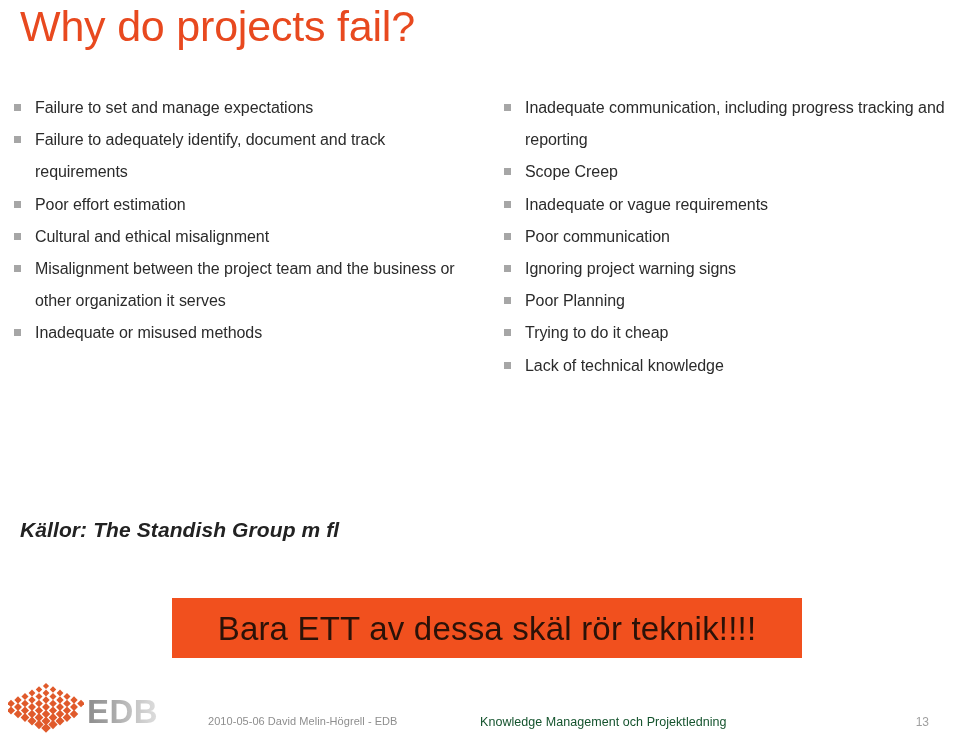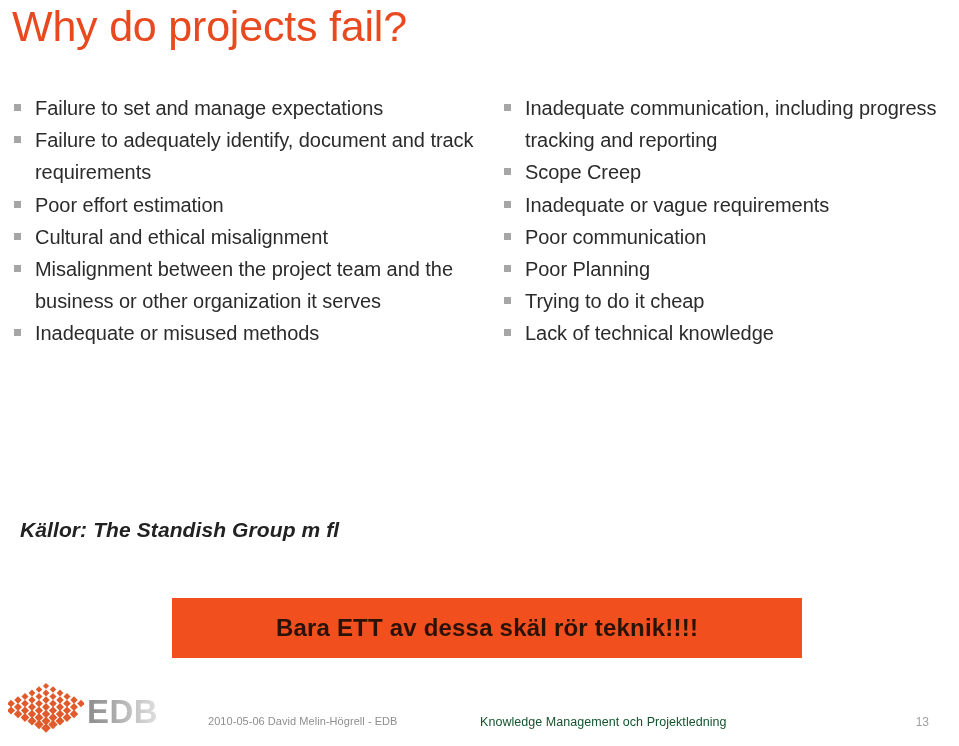--- a/index.html
+++ b/index.html
@@ -17,21 +17,21 @@
     position: relative;
     width: 959px;
     height: 746px;
     background: #ffffff;
     overflow: hidden;
   }
 
   
   #slide-title {
     position: absolute;
-    left: 12px;
+    left: 20px;
     top: 2px;
     width: 900px;
     font-size: 43px;
     line-height: 1.12;
     font-weight: 400;
     color: #E8491F;
     letter-spacing: -0.2px;
     white-space: nowrap;
   }
 
@@ -45,21 +45,21 @@
 
   ul.bullet-list {
     list-style: none;
     margin: 0;
     padding: 0;
   }
   ul.bullet-list > li {
     position: relative;
     padding-left: 29px;
     margin: 0 0 0 0;
-    font-size: 20px;
+    font-size: 16px;
     line-height: 32.2px;
     color: #2b2b2b;
     letter-spacing: -0.05px;
   }
   ul.bullet-list > li > .bullet-marker {
     position: absolute;
     left: 8px;
     top: 12px;
     width: 7px;
     height: 7px;
@@ -87,26 +87,25 @@
     left: 172px;
     top: 598px;
     width: 630px;
     height: 60px;
     background: #F1501E;
     display: flex;
     align-items: center;
     justify-content: center;
   }
   #callout-banner-text {
-    font-size: 24px;
+    font-size: 33px;
     line-height: 1;
     color: #2b1208;
     letter-spacing: 0.2px;
     white-space: nowrap;
-    font-weight: bold;
   }
 
   
   #footer {
     position: absolute;
     left: 0;
     top: 676px;
     width: 943px;
     height: 70px;
   }
@@ -209,20 +208,24 @@
       <li>
         <span class="bullet-marker"></span>
         <span class="bullet-text">Inadequate or vague requirements</span>
       </li>
       <li>
         <span class="bullet-marker"></span>
         <span class="bullet-text">Poor communication</span>
       </li>
       <li>
         <span class="bullet-marker"></span>
+        <span class="bullet-text">Ignoring project warning signs</span>
+      </li>
+      <li>
+        <span class="bullet-marker"></span>
         <span class="bullet-text">Poor Planning</span>
       </li>
       <li>
         <span class="bullet-marker"></span>
         <span class="bullet-text">Trying to do it cheap</span>
       </li>
       <li>
         <span class="bullet-marker"></span>
         <span class="bullet-text">Lack of technical knowledge</span>
       </li>

